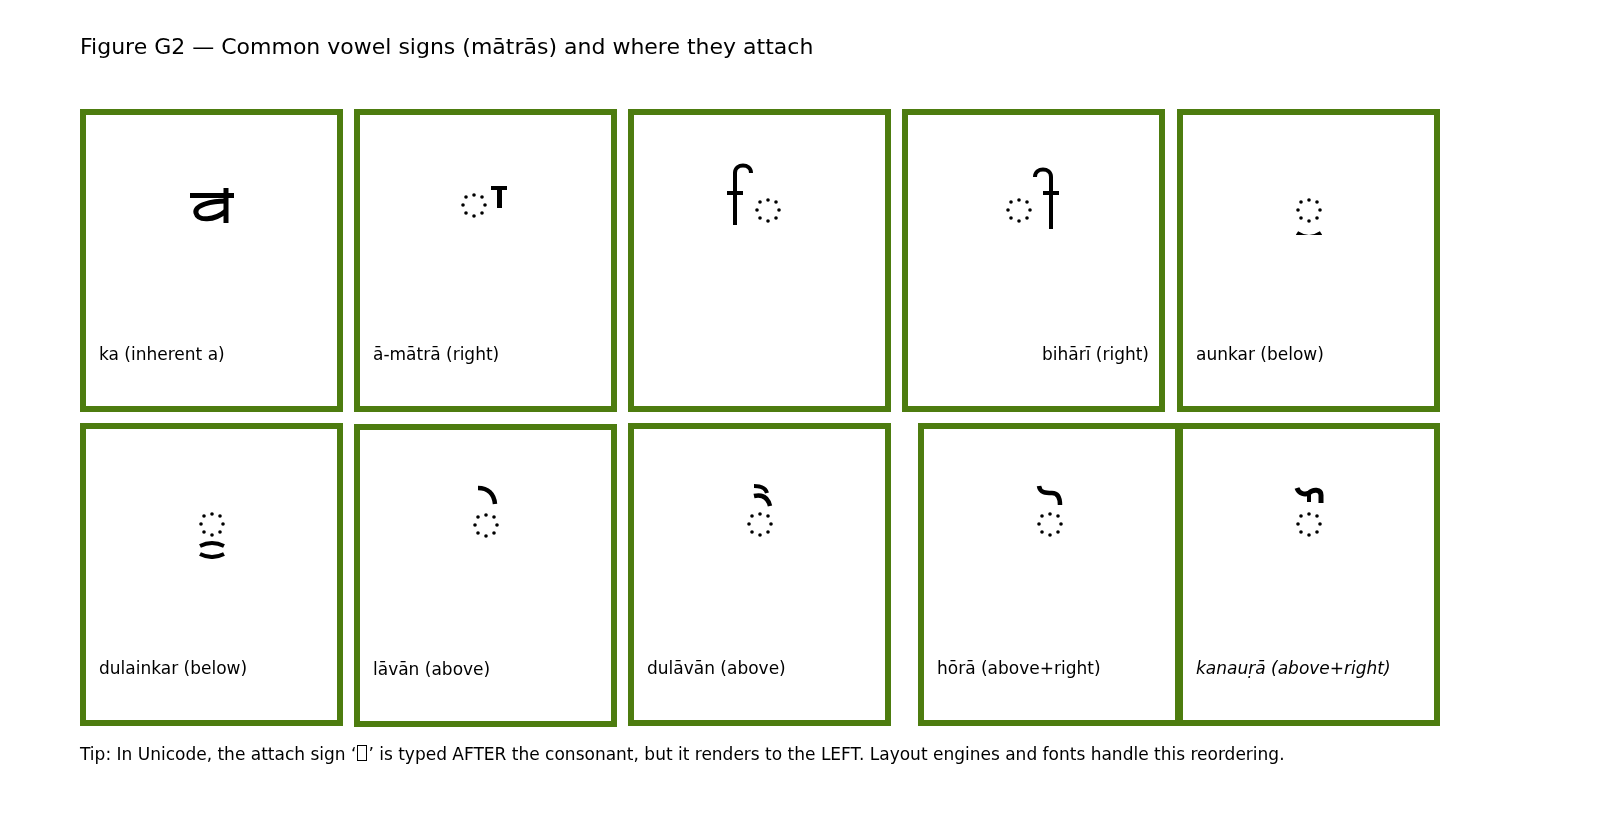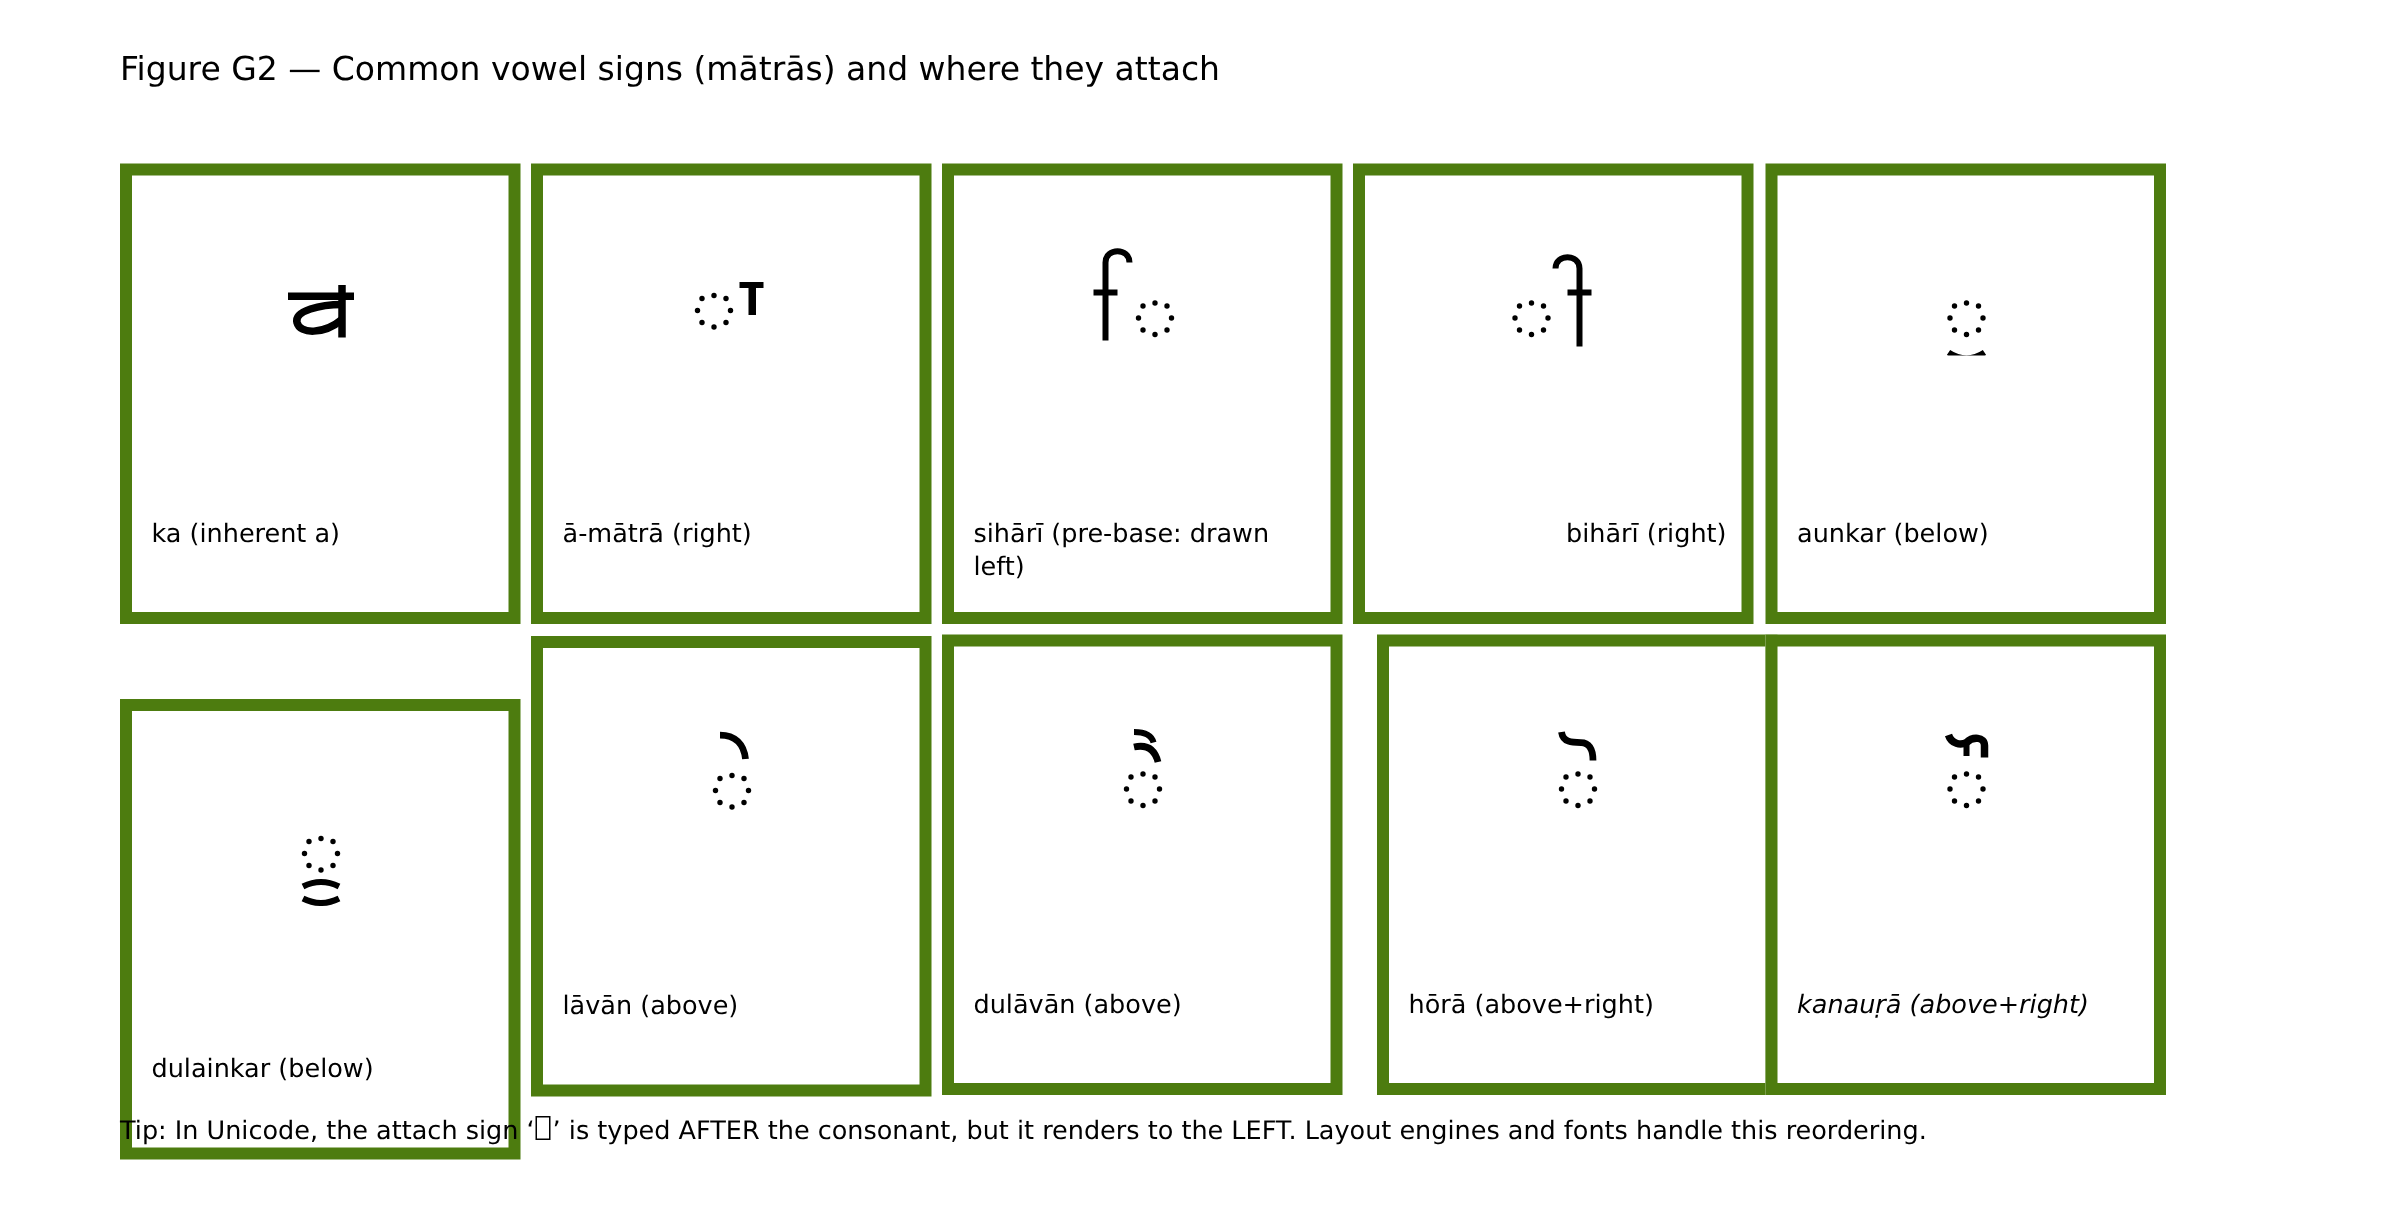--- a/index.html
+++ b/index.html
@@ -1,20 +1,20 @@
 <!DOCTYPE html>
 <html><head>
 <meta charset="utf-8">
 <style>
   html, body { margin: 0; padding: 0; background: #ffffff; }
   body { width: 1600px; height: 820px; position: relative; overflow: hidden;
          font-family: "DejaVu Sans", sans-serif; color: #000; }
   .title { position: absolute; left: 80px; top: 34px; font-size: 22px; white-space: nowrap; }
   .grid { position: absolute; left: 80px; top: 109px; width: 1400px; }
-  .card { position: absolute; width: 251px; height: 291px; border: 8px solid #4d7c0f; background: #fff; box-sizing: content-box; }
+  .card { position: absolute; width: 251px; height: 291px; border: 6px solid #4d7c0f; background: #fff; box-sizing: content-box; }
   .glyph { position: absolute; left: 0; top: 40px; width: 251px; height: 120px; }
   .glyph svg { display: block; margin: 0 auto; }
   .label { position: absolute; left: 13px; top: 228px; width: 228px; font-size: 17px; line-height: 22px; }
   .tip { position: absolute; left: 80px; top: 744px; font-size: 17px; white-space: nowrap; }
   .tofu { display: inline-block; width: 8px; height: 14px; border: 1px solid #000; vertical-align: -1px; margin: 0 1px; }
 </style>
 </head>
 <body>
 
 <div class="title">Figure G2 — Common vowel signs (mātrās) and where they attach</div>
@@ -62,21 +62,20 @@
             <circle cx="51" cy="47" r="1.8"></circle>
             <circle cx="54" cy="55" r="1.8"></circle>
             <circle cx="51" cy="63" r="1.8"></circle>
           <circle cx="43" cy="66" r="1.8"></circle>
             <circle cx="35" cy="63" r="1.8"></circle>
             <circle cx="32" cy="55" r="1.8"></circle>
             <circle cx="35" cy="47" r="1.8"></circle>
         </g>
       </svg>
     </div>
-    <div class="label">sihārī (pre-base: drawn left)</div>
   </div>
 
   <div class="card" style="left:822px; top:0px;text-align:right;">
     <div class="glyph">
       <svg width="70" height="80" viewBox="0 0 70 80">
         <g fill="#000">
           <circle cx="20" cy="45" r="1.8"></circle>
             <circle cx="28" cy="47" r="1.8"></circle>
             <circle cx="31" cy="55" r="1.8"></circle>
             <circle cx="28" cy="63" r="1.8"></circle>
@@ -104,21 +103,21 @@
             <circle cx="22" cy="63" r="1.8"></circle>
             <circle cx="19" cy="55" r="1.8"></circle>
             <circle cx="22" cy="47" r="1.8"></circle>
         </g>
         <path d="M18 78 Q30 86 42 78" stroke="#000" stroke-width="4" fill="none"></path>
       </svg>
     </div>
     <div class="label">aunkar (below)</div>
   </div>
 
-  <div class="card" style="left:0px; top:314px;margin-top:43px;">
+  <div class="card" style="left:0px; top:314px;">
     <div class="glyph">
       <svg width="60" height="90" viewBox="0 0 60 90">
         <g fill="#000">
           <circle cx="30" cy="45" r="1.8"></circle>
             <circle cx="38" cy="47" r="1.8"></circle>
             <circle cx="41" cy="55" r="1.8"></circle>
             <circle cx="38" cy="63" r="1.8"></circle>
           <circle cx="30" cy="66" r="1.8"></circle>
             <circle cx="22" cy="63" r="1.8"></circle>
             <circle cx="19" cy="55" r="1.8"></circle>

